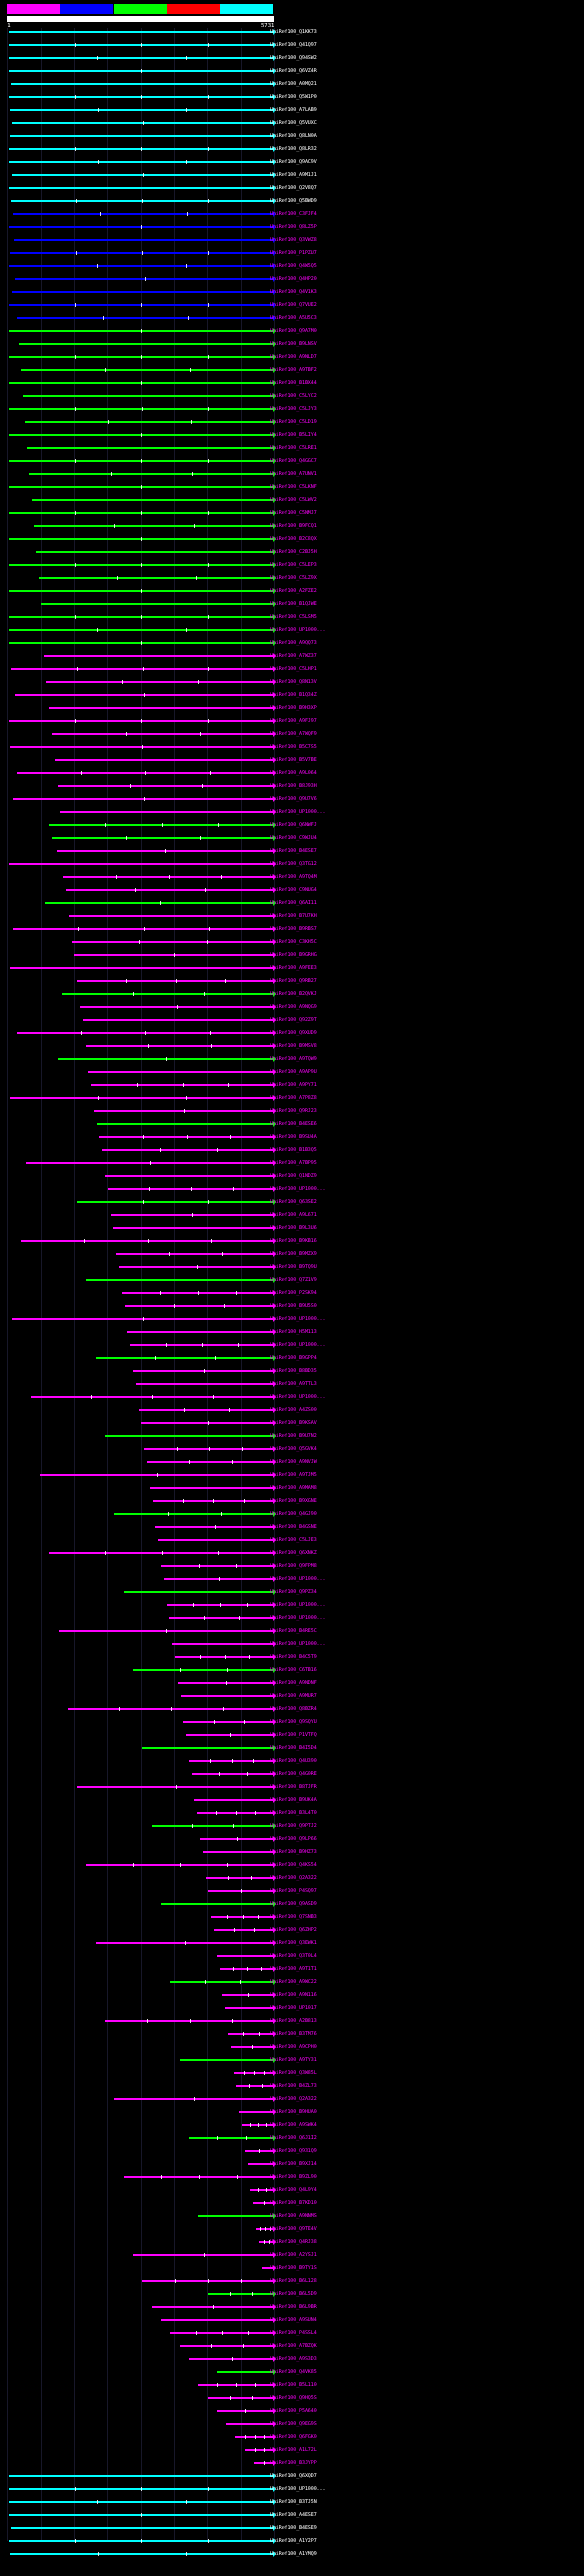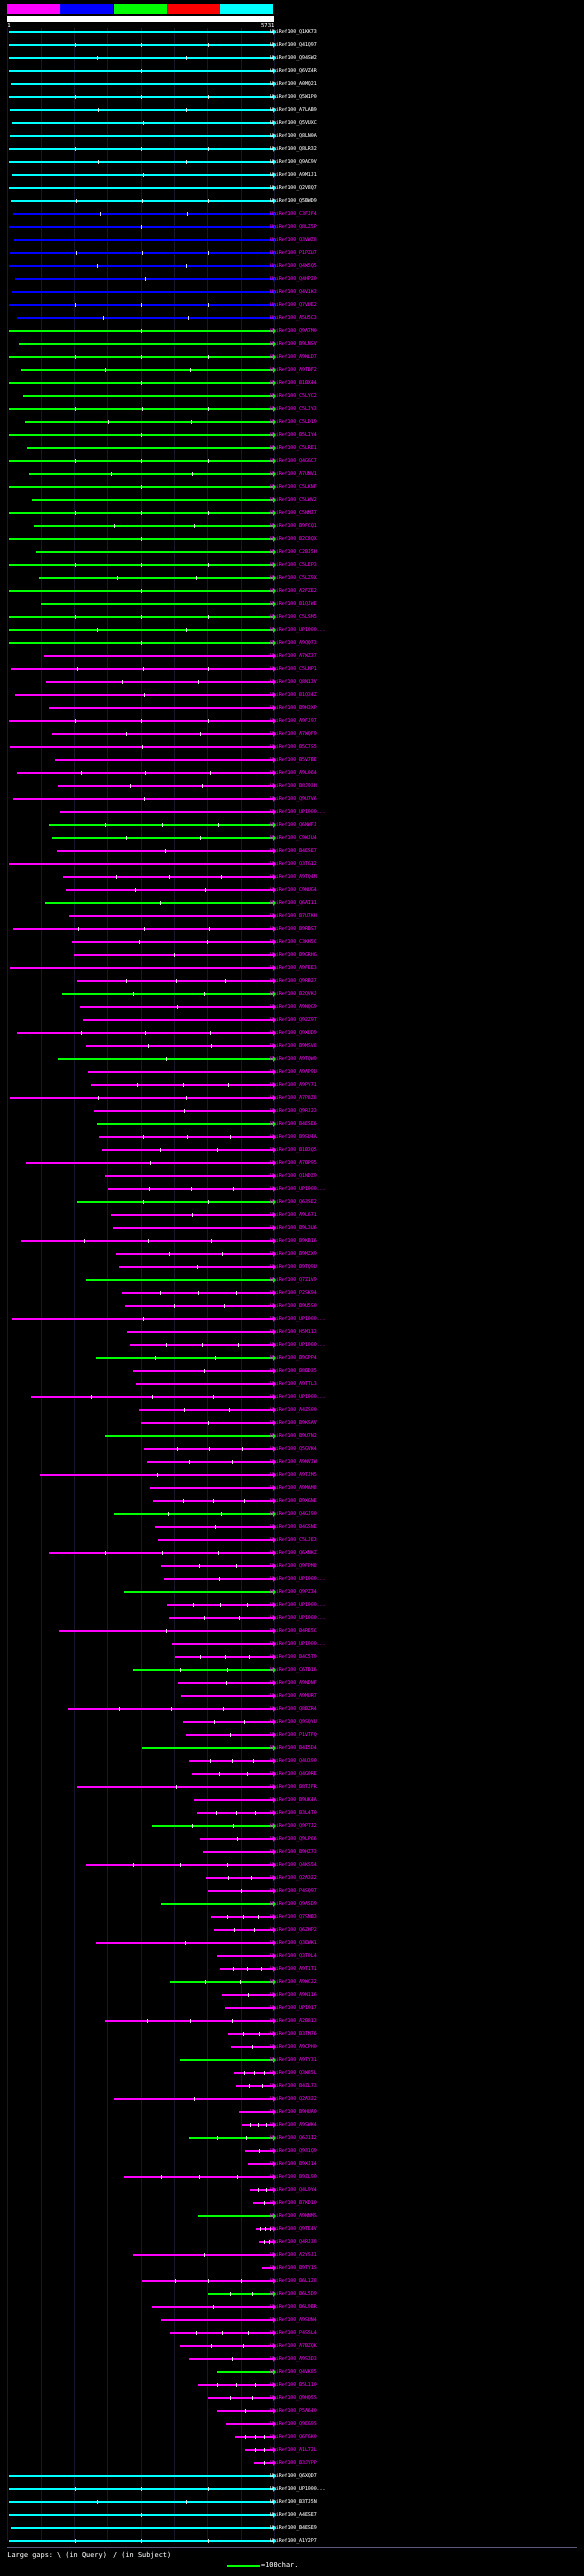--- a/index.html
+++ b/index.html
@@ -1537,23 +1537,15 @@
       <div class="row" style="height: 13px;">
         <div class="gapline" style="left: 10px; width: 264px; background: rgb(0, 255, 255); opacity: 0.75;"></div>
         <div class="hsp" style="left: 10px; width: 264px; background: rgb(0, 255, 255);"></div>
         <div class="tick" style="left: 98px;"></div>
         <div class="tick" style="left: 186px;"></div>
         <div class="arrow" style="left: 273px; border-left: 3.7px solid rgb(0, 255, 255);"></div>
         <span class="lbl" style="color: rgb(255, 255, 255);">UniRef100_A1YMQ9</span>
       </div>
     </div>
 
-  <div class="footer">
-    <div class="footline" style="top:1.8px"></div>
-    <span class="foottext" style="top:5.5px">Large gaps:</span>
-    <span class="footdash" style="left:57px;top:5.5px">\ (in Query)</span>
-    <span class="footdash" style="left:113px;top:5.5px">/ (in Subject)</span>
-    <div class="scaleline" style="left:227px;top:20px;width:33px;"></div>
-    <span class="scaletext" style="left:261px;top:15.5px">=100char.</span>
-  </div>
 
 </div>
 
 
 </body></html>

